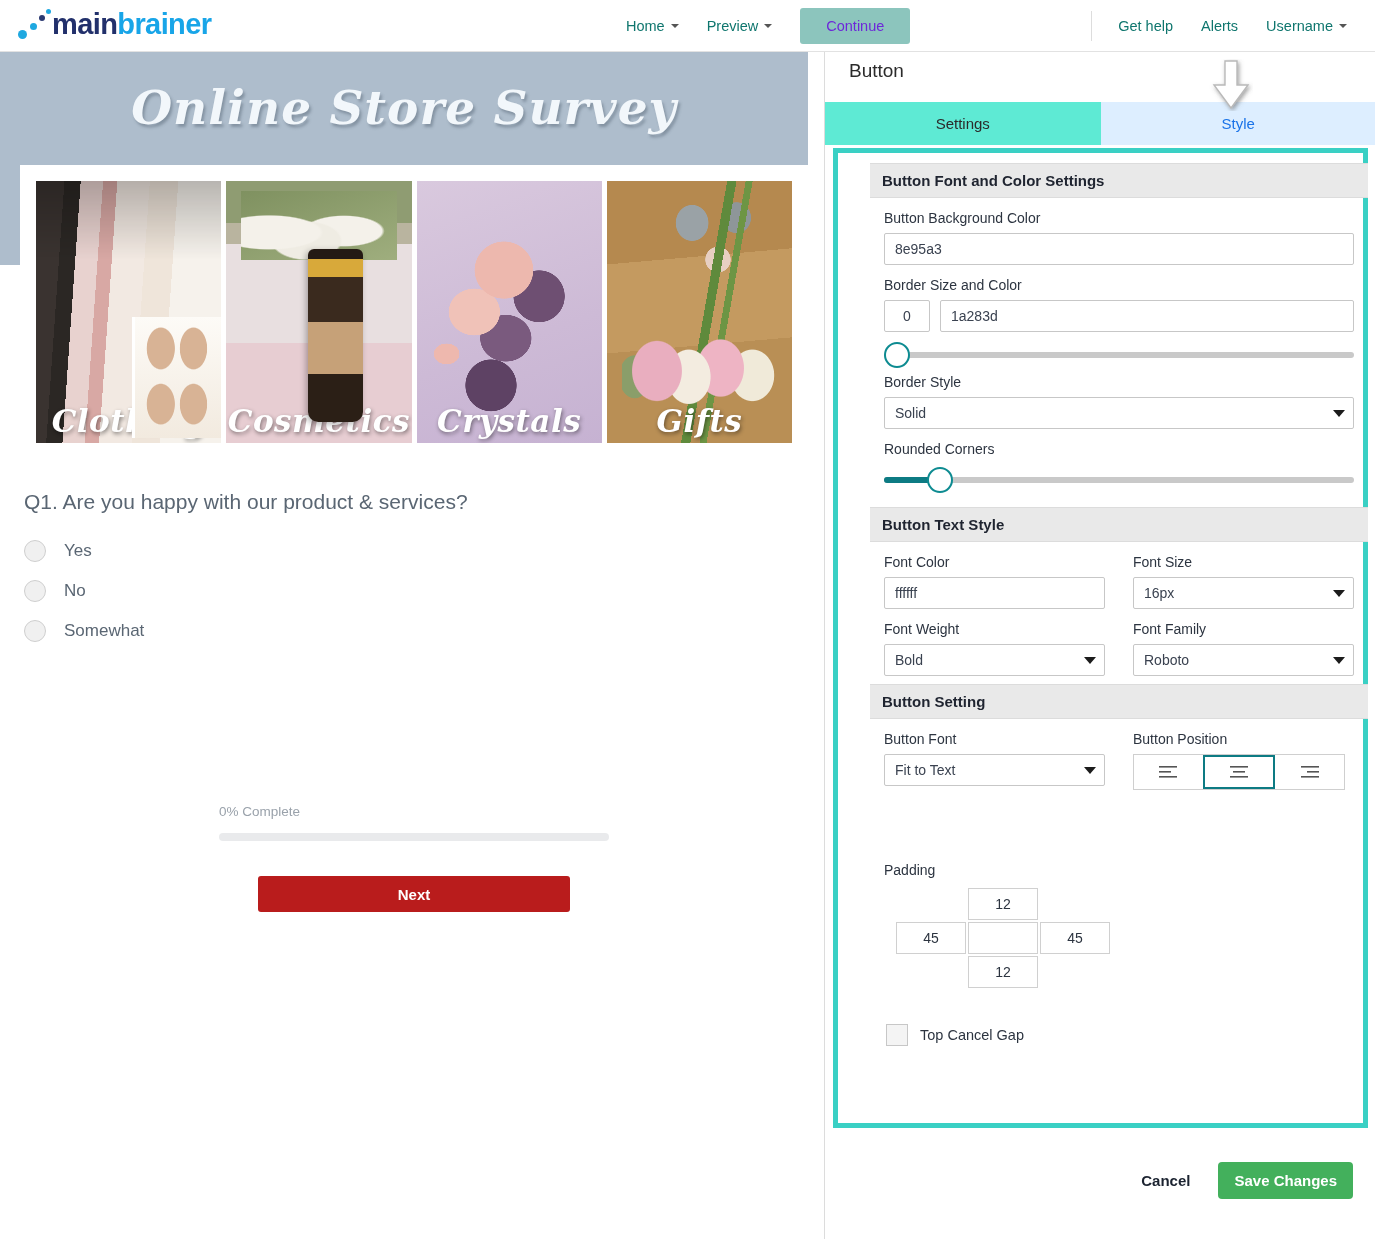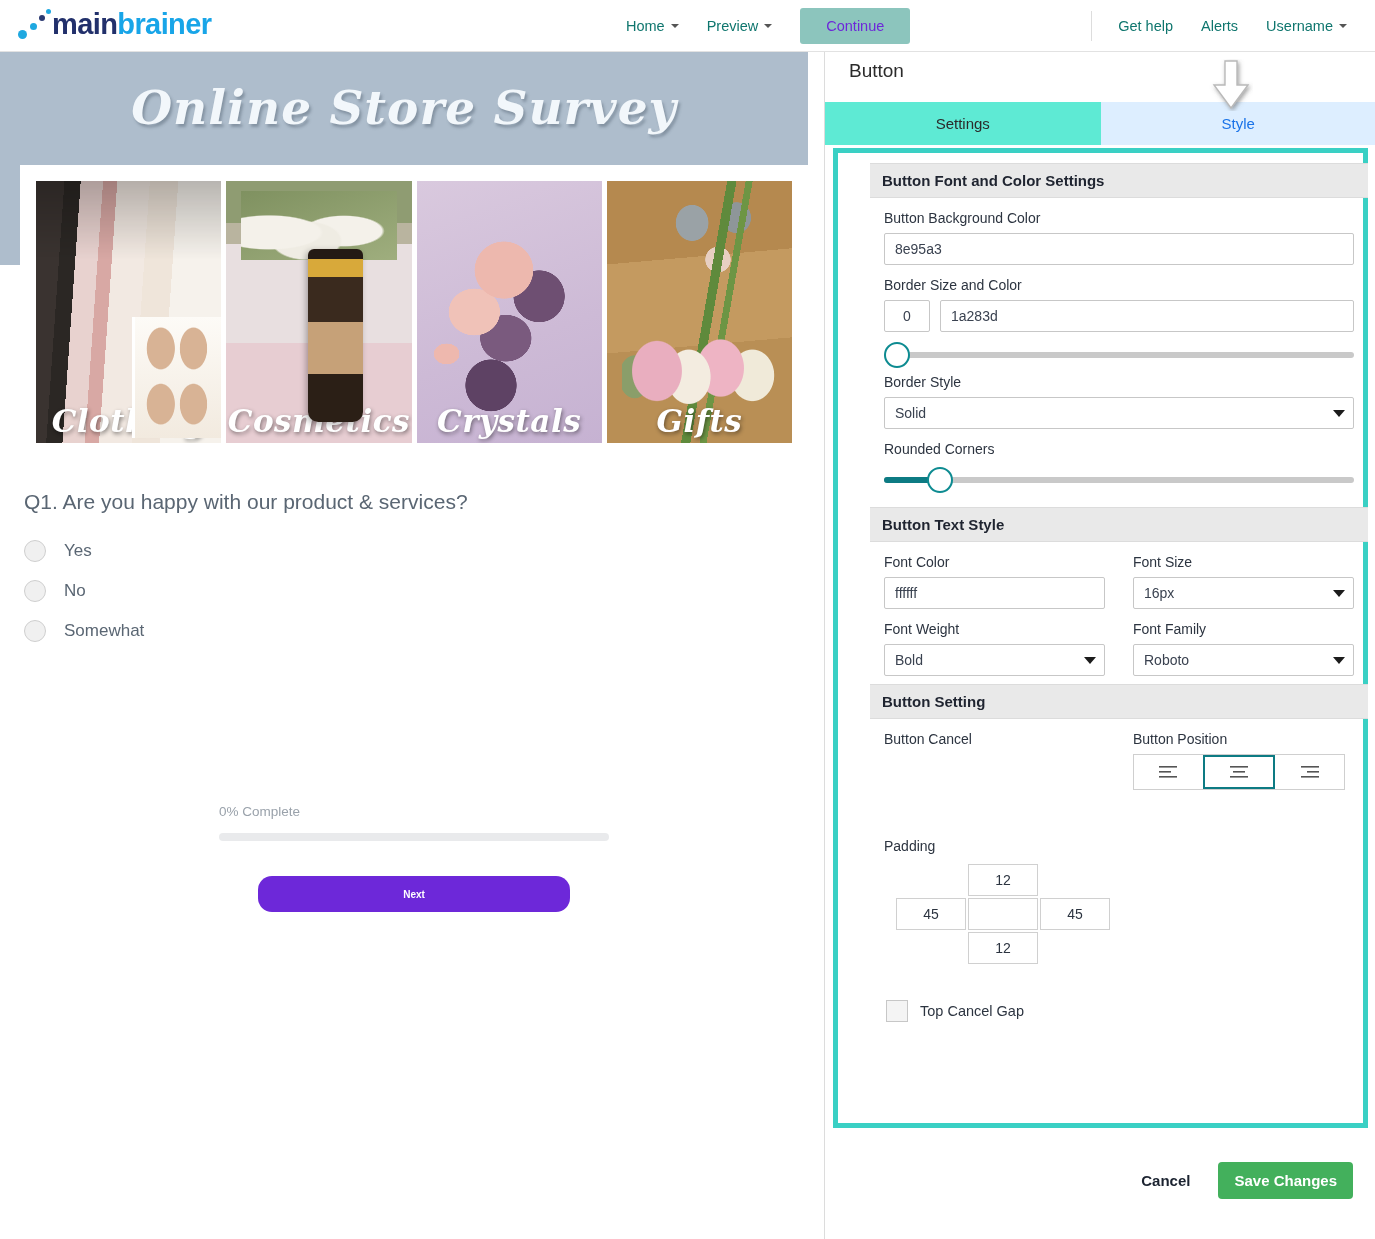--- a/index.html
+++ b/index.html
@@ -146,23 +146,23 @@
     width: 22px; height: 22px; border-radius: 50%;
     background: #f0f0f0; border: 1px solid #cfcfcf;
   }
   .opt-label { font-size: 17px; color: #5a6673; }
 
   .progress-wrap { position: absolute; left: 219px; top: 728px; width: 390px; margin-top: 24px; }
   .progress-label { font-size: 13.5px; color: #9aa2ab; margin-bottom: 14px; }
   .progress-track { width: 390px; height: 8px; background: #e9eaec; border-radius: 4px; }
   .next-button {
     position: absolute; left: 258px; top: 824px; width: 312px; height: 36px;
-    background: #6d28d9; color: #ffffff; font-size: 10px; font-weight: bold;
+    background: #b91c1c; color: #ffffff; font-size: 15px; font-weight: bold;
     display: flex; align-items: center; justify-content: center;
-    border: 0; border-radius: 14px; cursor: pointer; font-family: inherit;
+    border: 0; border-radius: 3px; cursor: pointer; font-family: inherit;
   }
 
   
   .right-panel {
     position: absolute; left: 824px; top: 52px; width: 551px; height: 1187px;
     background: #ffffff; border-left: 1px solid #dcdcdc;
   }
   .panel-title { position: absolute; left: 24px; top: 8px; font-size: 19px; color: #2b2b2b; }
   .tabs { position: absolute; left: 0; top: 50px; width: 551px; display: flex; }
   .tab {
@@ -409,21 +409,27 @@
               <span class="sel-arrow"></span>
             </div>
           </div>
         </div>
       </div>
 
       <div class="section-head">Button Setting</div>
       <div class="section-body">
         <div class="two-col">
           <div>
-            <div class="field-label">Button Cancel</div>
+            <div class="field-label">Button Font</div>
+            <div class="sel-wrap">
+              <select class="sel">
+                <option>Fit to Text</option>
+              </select>
+              <span class="sel-arrow"></span>
+            </div>
           </div>
           <div>
             <div class="field-label">Button Position</div>
             <div class="align-group">
               <div class="align-btn">
                 <svg class="align-icon" width="20" height="14" viewBox="0 0 20 14">
                   <rect x="1" y="1" width="18" height="1.6" fill="#555"></rect>
                   <rect x="1" y="6" width="12" height="1.6" fill="#555"></rect>
                   <rect x="1" y="11" width="18" height="1.6" fill="#555"></rect>
                 </svg>
@@ -439,21 +445,21 @@
                 <svg class="align-icon" width="20" height="14" viewBox="0 0 20 14">
                   <rect x="1" y="1" width="18" height="1.6" fill="#555"></rect>
                   <rect x="7" y="6" width="12" height="1.6" fill="#555"></rect>
                   <rect x="1" y="11" width="18" height="1.6" fill="#555"></rect>
                 </svg>
               </div>
             </div>
           </div>
         </div>
 
-        <div class="field-label" style="margin-top:48px;">Padding</div>
+        <div class="field-label" style="margin-top:72px;">Padding</div>
         <div class="padding-grid">
           <div class="pad-spacer"></div>
           <div class="pad-cell">12</div>
           <div class="pad-spacer"></div>
           <div class="pad-cell">45</div>
           <div class="pad-empty"></div>
           <div class="pad-cell">45</div>
           <div class="pad-spacer"></div>
           <div class="pad-cell">12</div>
           <div class="pad-spacer"></div>

